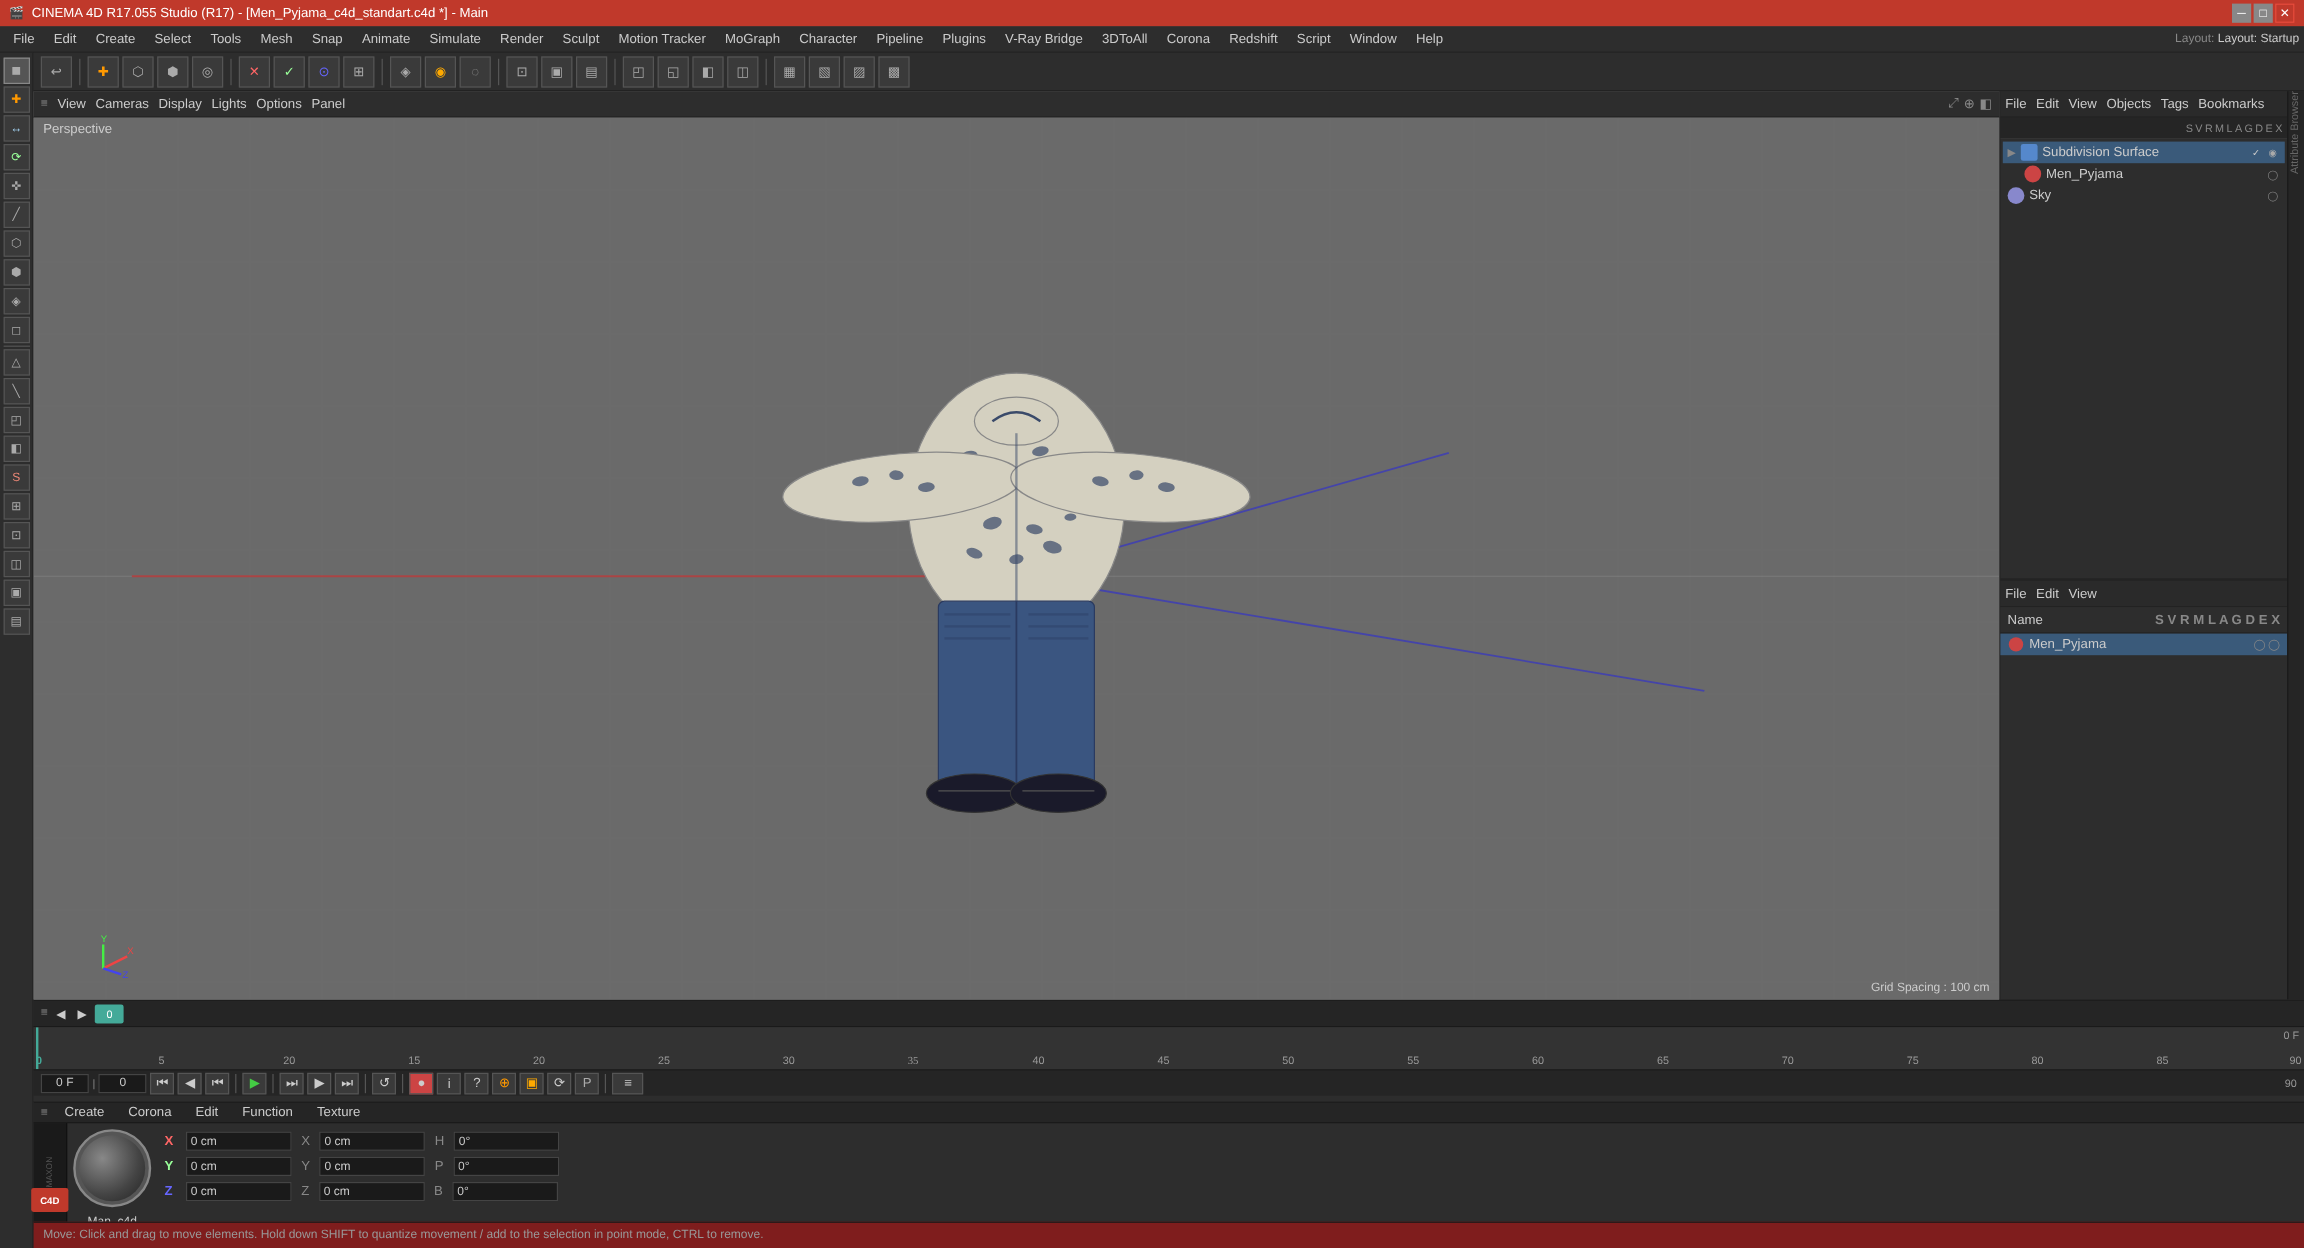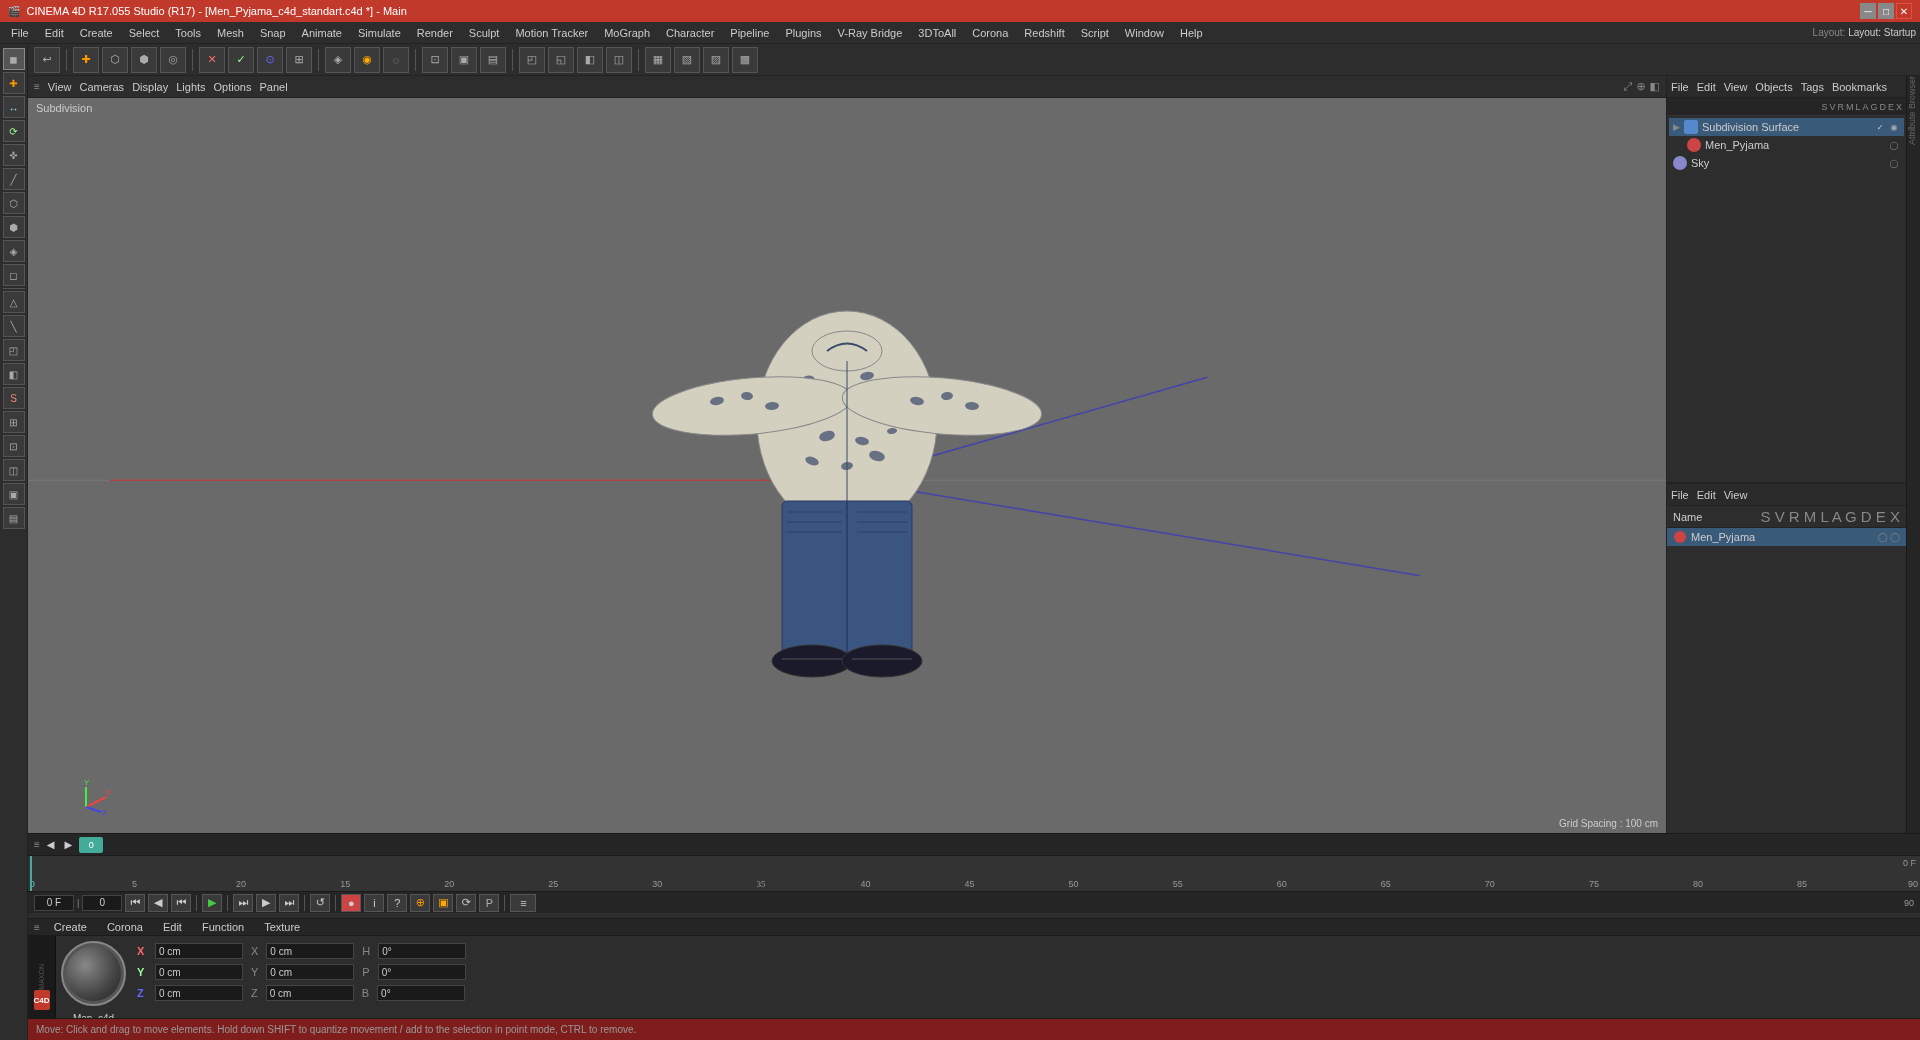--- a/index.html
+++ b/index.html
@@ -375,21 +375,21 @@
             <rect width="100%" height="100%" fill="#6a6a6a"></rect>
             <rect width="100%" height="100%" fill="url(#grid)" opacity="0.5"></rect>
 
             <line x1="0" y1="52%" x2="100%" y2="52%" stroke="#888" stroke-width="0.5"></line>
 
             <line x1="50%" y1="52%" x2="85%" y2="65%" stroke="#44a" stroke-width="1.5"></line>
             <line x1="50%" y1="52%" x2="72%" y2="38%" stroke="#44a" stroke-width="1.5"></line>
             <line x1="50%" y1="52%" x2="5%" y2="52%" stroke="#a44" stroke-width="1.5"></line>
           </svg>
 
-          <div id="viewport-label">Subdivision</div>
+          <div id="viewport-label">Perspective</div>
 
           <div id="model-container">
             <svg width="500" height="500" xmlns="http://www.w3.org/2000/svg">
 
               <ellipse cx="250" cy="230" rx="90" ry="110" fill="#d4d0c0" stroke="#888" stroke-width="1"></ellipse>
 
               <g fill="#3a4a6a" opacity="0.7">
                 <ellipse cx="210" cy="190" rx="8" ry="5" transform="rotate(-20,210,190)"></ellipse>
                 <ellipse cx="240" cy="175" rx="6" ry="4" transform="rotate(10,240,175)"></ellipse>
                 <ellipse cx="270" cy="185" rx="7" ry="4" transform="rotate(-10,270,185)"></ellipse>
@@ -519,21 +519,21 @@
         </div>
 
         <div id="right-panel-bottom">
           <div id="rpb-menubar">
             <span class="rp-menu">File</span>
             <span class="rp-menu">Edit</span>
             <span class="rp-menu">View</span>
           </div>
           <div id="attr-header">
             <span style="flex:1;font-size:11px;color:#ccc;">Name</span>
-            <span style="font-size:15px;color:#888;">S V R M L A G D E X</span>
+            <span style="font-size:11px;color:#888;font-weight:bold;">S V R M L A G D E X</span>
           </div>
 
           <div class="attr-row selected">
             <div class="attr-icon">
               <div style="width:12px;height:12px;background:#cc4444;border-radius:50%;"></div>
             </div>
             <span class="attr-name">Men_Pyjama</span>
             <div class="attr-flags">
               <span>◯</span>
               <span>◯</span>
@@ -620,21 +620,21 @@
         <span class="bt-btn">Create</span>
         <span class="bt-btn">Corona</span>
         <span class="bt-btn">Edit</span>
         <span class="bt-btn">Function</span>
         <span class="bt-btn">Texture</span>
       </div>
       <div id="bottom-content">
 
         <div id="maxon-logo">
           <span class="logo-text">MAXON</span>
-          <div style="width:16px;height:20px;background:#c0392b;border-radius:2px;margin-bottom:4px;display:flex;align-items:center;justify-content:center;">
+          <div style="width:31px;height:20px;background:#c0392b;border-radius:2px;margin-bottom:4px;display:flex;align-items:center;justify-content:center;">
             <span style="color:white;font-size:8px;font-weight:bold;">C4D</span>
           </div>
         </div>
 
         <div id="material-slot">
           <div id="material-preview">
             <div id="material-preview-inner"></div>
           </div>
           <div id="material-label">Man_c4d</div>
         </div>

